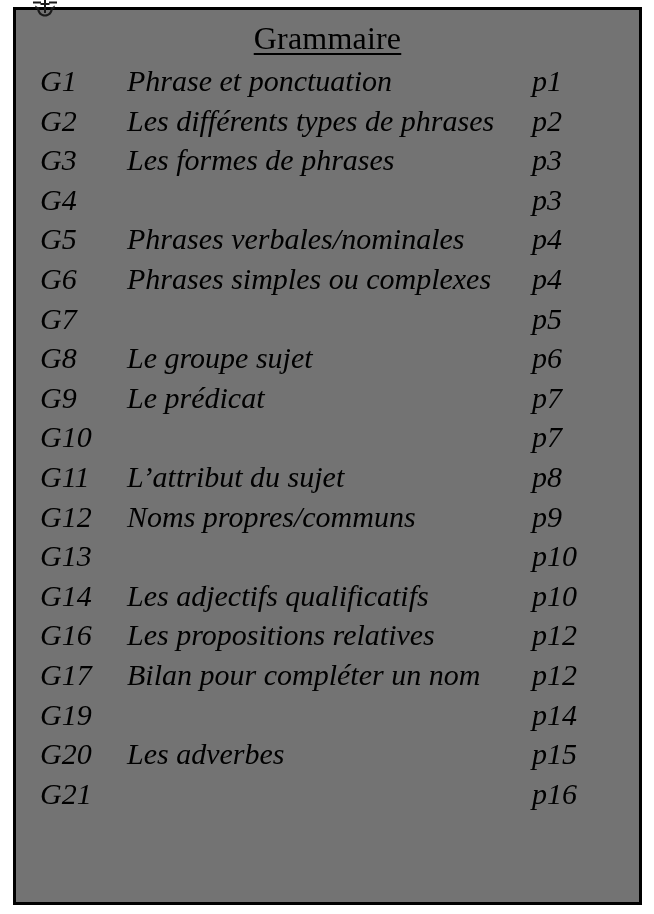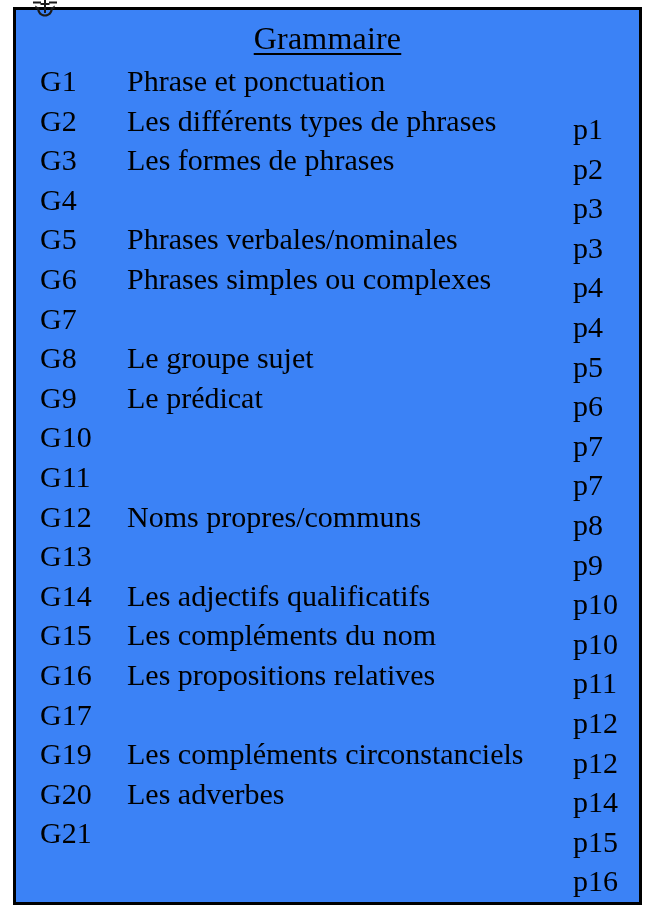--- a/index.html
+++ b/index.html
@@ -37,21 +37,21 @@
 
   
   .frame {
     position: absolute;
     left: 13px;
     top: 7px;
     width: 629px;
     height: 898px;
     border: 3px solid #000000;
     box-sizing: border-box;
-    background: #3b82f6;
+    background: #737373;
   }
 
   
   .doc-title {
     position: absolute;
     left: 0;
     top: 12px;
     width: 100%;
     text-align: center;
     font-size: 32px;
@@ -68,30 +68,31 @@
   .toc {
     position: absolute;
     left: 0;
     top: 51px;
     width: 100%;
   }
   .toc-row {
     position: relative;
     height: 39.6px;
     white-space: nowrap;
+    font-style: italic;
   }
   .cell {
     position: absolute;
     top: 0;
     font-size: 30px;
     line-height: 39.6px;
   }
   .c-code  { left: 24px;  }
   .c-title { left: 111px; text-align: center; }
-  .c-page  { left: 557px; margin-top: 48px; }
+  .c-page  { left: 516px; }
 </style>
 </head>
 <body>
 
 <div id="page">
 
   <div class="frame">
 
     <div class="doc-title">
       <span class="u">Grammaire</span>
@@ -140,53 +141,49 @@
           <span class="cell c-code">G9</span>
           <span class="cell c-title">Le prédicat</span>
           <span class="cell c-page">p7</span>
         </div>
         <div class="toc-row">
           <span class="cell c-code">G10</span>
           <span class="cell c-page">p7</span>
         </div>
         <div class="toc-row">
           <span class="cell c-code">G11</span>
+          <span class="cell c-title">L’attribut du sujet</span>
           <span class="cell c-page">p8</span>
         </div>
         <div class="toc-row">
           <span class="cell c-code">G12</span>
           <span class="cell c-title">Noms propres/communs</span>
           <span class="cell c-page">p9</span>
         </div>
         <div class="toc-row">
           <span class="cell c-code">G13</span>
           <span class="cell c-page">p10</span>
         </div>
         <div class="toc-row">
           <span class="cell c-code">G14</span>
           <span class="cell c-title">Les adjectifs qualificatifs</span>
           <span class="cell c-page">p10</span>
         </div>
         <div class="toc-row">
-          <span class="cell c-code">G15</span>
-          <span class="cell c-title">Les compléments du nom</span>
-          <span class="cell c-page">p11</span>
-        </div>
-        <div class="toc-row">
           <span class="cell c-code">G16</span>
           <span class="cell c-title">Les propositions relatives</span>
           <span class="cell c-page">p12</span>
         </div>
         <div class="toc-row">
           <span class="cell c-code">G17</span>
+          <span class="cell c-title">Bilan pour compléter un nom</span>
           <span class="cell c-page">p12</span>
         </div>
         <div class="toc-row">
           <span class="cell c-code">G19</span>
-          <span class="cell c-title">Les compléments circonstanciels</span>
           <span class="cell c-page">p14</span>
         </div>
         <div class="toc-row">
           <span class="cell c-code">G20</span>
           <span class="cell c-title">Les adverbes</span>
           <span class="cell c-page">p15</span>
         </div>
         <div class="toc-row">
           <span class="cell c-code">G21</span>
           <span class="cell c-page">p16</span>

